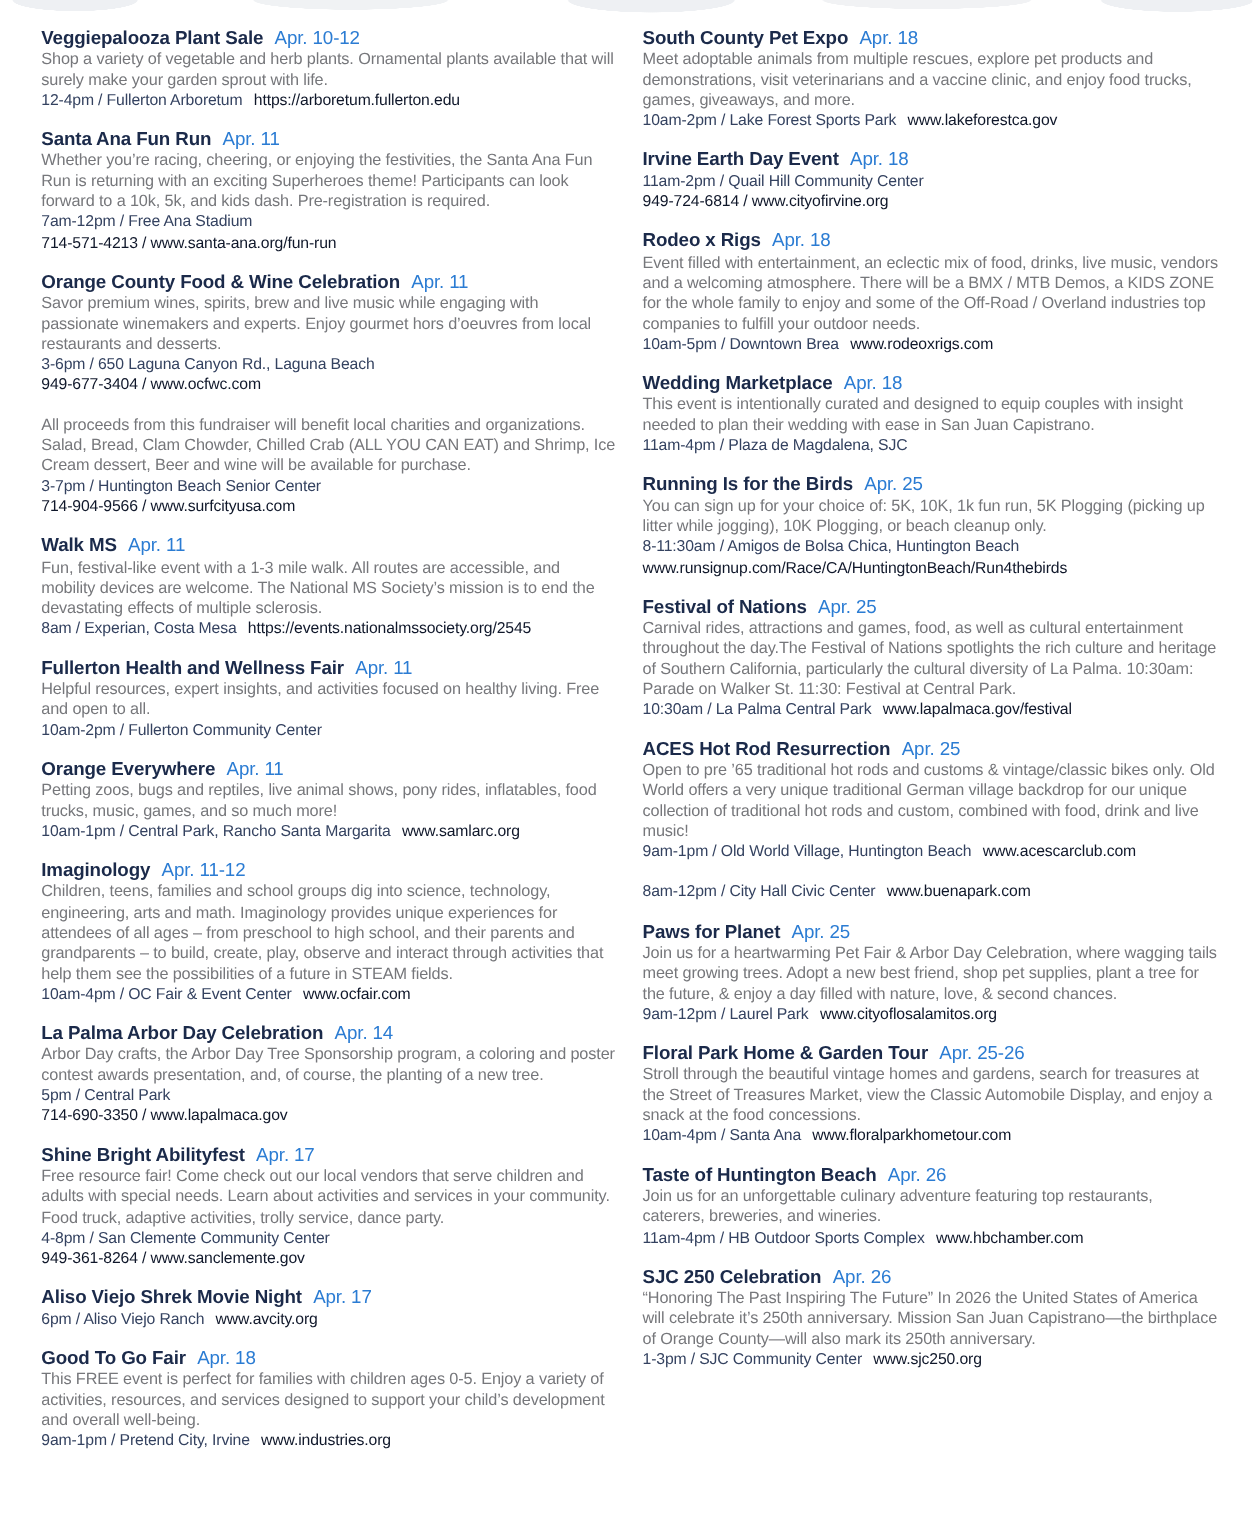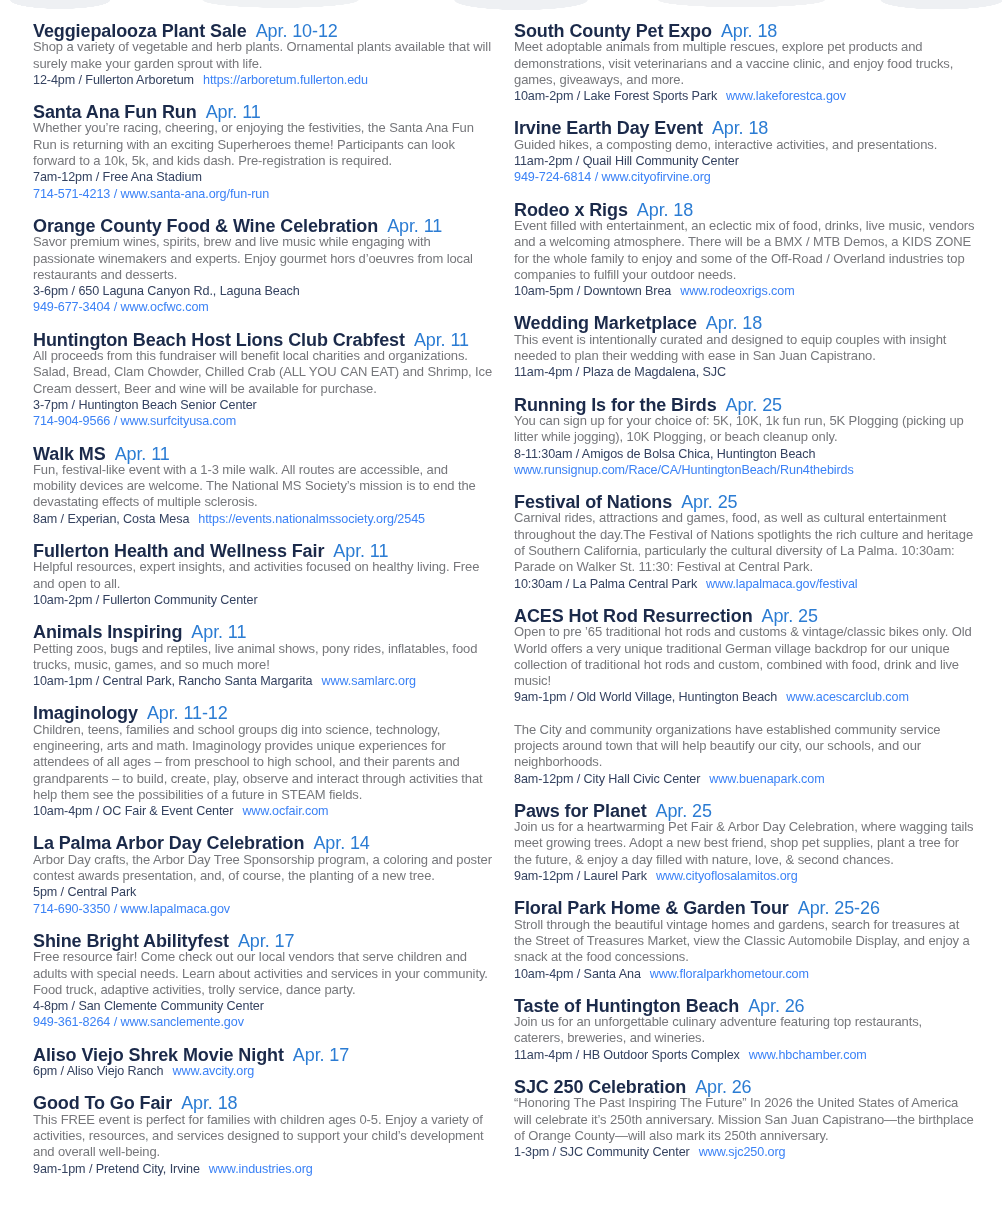--- a/index.html
+++ b/index.html
@@ -35,21 +35,21 @@
   }
   .column {
     flex: 1 1 0;
     min-width: 0;
   }
   .event {
     margin: 0 0 16px 0;
   }
   .event-header {
     margin: 0;
-    font-size: 18px;
+    font-size: 15px;
     line-height: 16.3px;
     font-weight: 700;
     color: #1b2a4a;
     letter-spacing: -0.1px;
   }
   .title { color: #1b2a4a; }
   .date {
     color: #2b7cd3;
     font-weight: 400;
     margin-left: 9px;
@@ -64,21 +64,21 @@
   .meta-line {
     margin: 0;
     font-size: 12.6px;
     line-height: 16.3px;
     letter-spacing: -0.1px;
   }
   .meta {
     color: #344260;
   }
   .link {
-    color: #3b82f6;
+    color: #0f172a;
     text-decoration: none;
     cursor: pointer;
   }
   .inline-link {
     margin-left: 9px;
   }
 </style>
 </head>
 <body>
 
@@ -98,37 +98,36 @@
           <p class="meta-line"><span class="meta">7am-12pm / Free Ana Stadium</span></p>
           <p class="meta-line"><a class="link" href="#">714-571-4213 / www.santa-ana.org/fun-run</a></p>
         </article>
         <article class="event">
           <h3 class="event-header"><span class="title">Orange County Food &amp; Wine Celebration</span><span class="date">Apr. 11</span></h3>
           <p class="desc">Savor premium wines, spirits, brew and live music while engaging with passionate winemakers and experts. Enjoy gourmet hors d’oeuvres from local restaurants and desserts.</p>
           <p class="meta-line"><span class="meta">3-6pm / 650 Laguna Canyon Rd., Laguna Beach</span></p>
           <p class="meta-line"><a class="link" href="#">949-677-3404 / www.ocfwc.com</a></p>
         </article>
         <article class="event">
-          <h3 class="event-header"><span class="title">Huntington Beach Host Lions Club Crabfest</span><span class="date">Apr. 11</span></h3>
           <p class="desc">All proceeds from this fundraiser will benefit local charities and organizations. Salad, Bread, Clam Chowder, Chilled Crab (ALL YOU CAN EAT) and Shrimp, Ice Cream dessert, Beer and wine will be available for purchase.</p>
           <p class="meta-line"><span class="meta">3-7pm / Huntington Beach Senior Center</span></p>
           <p class="meta-line"><a class="link" href="#">714-904-9566 / www.surfcityusa.com</a></p>
         </article>
         <article class="event">
           <h3 class="event-header"><span class="title">Walk MS</span><span class="date">Apr. 11</span></h3>
           <p class="desc">Fun, festival-like event with a 1-3 mile walk. All routes are accessible, and mobility devices are welcome. The National MS Society’s mission is to end the devastating effects of multiple sclerosis.</p>
           <p class="meta-line"><span class="meta">8am / Experian, Costa Mesa</span><a class="link inline-link" href="#">https://events.nationalmssociety.org/2545</a></p>
         </article>
         <article class="event">
           <h3 class="event-header"><span class="title">Fullerton Health and Wellness Fair</span><span class="date">Apr. 11</span></h3>
           <p class="desc">Helpful resources, expert insights, and activities focused on healthy living. Free and open to all.</p>
           <p class="meta-line"><span class="meta">10am-2pm / Fullerton Community Center</span></p>
         </article>
         <article class="event">
-          <h3 class="event-header"><span class="title">Animals Inspiring</span><span class="date">Apr. 11</span></h3>
+          <h3 class="event-header"><span class="title">Orange Everywhere</span><span class="date">Apr. 11</span></h3>
           <p class="desc">Petting zoos, bugs and reptiles, live animal shows, pony rides, inflatables, food trucks, music, games, and so much more!</p>
           <p class="meta-line"><span class="meta">10am-1pm / Central Park, Rancho Santa Margarita</span><a class="link inline-link" href="#">www.samlarc.org</a></p>
         </article>
         <article class="event">
           <h3 class="event-header"><span class="title">Imaginology</span><span class="date">Apr. 11-12</span></h3>
           <p class="desc">Children, teens, families and school groups dig into science, technology, engineering, arts and math. Imaginology provides unique experiences for attendees of all ages – from preschool to high school, and their parents and grandparents – to build, create, play, observe and interact through activities that help them see the possibilities of a future in STEAM fields.</p>
           <p class="meta-line"><span class="meta">10am-4pm / OC Fair &amp; Event Center</span><a class="link inline-link" href="#">www.ocfair.com</a></p>
         </article>
         <article class="event">
           <h3 class="event-header"><span class="title">La Palma Arbor Day Celebration</span><span class="date">Apr. 14</span></h3>
@@ -153,21 +152,20 @@
         </article>
       </div>
     <div class="column">
         <article class="event">
           <h3 class="event-header"><span class="title">South County Pet Expo</span><span class="date">Apr. 18</span></h3>
           <p class="desc">Meet adoptable animals from multiple rescues, explore pet products and demonstrations, visit veterinarians and a vaccine clinic, and enjoy food trucks, games, giveaways, and more.</p>
           <p class="meta-line"><span class="meta">10am-2pm / Lake Forest Sports Park</span><a class="link inline-link" href="#">www.lakeforestca.gov</a></p>
         </article>
         <article class="event">
           <h3 class="event-header"><span class="title">Irvine Earth Day Event</span><span class="date">Apr. 18</span></h3>
-          <p class="desc">Guided hikes, a composting demo, interactive activities, and presentations.</p>
           <p class="meta-line"><span class="meta">11am-2pm / Quail Hill Community Center</span></p>
           <p class="meta-line"><a class="link" href="#">949-724-6814 / www.cityofirvine.org</a></p>
         </article>
         <article class="event">
           <h3 class="event-header"><span class="title">Rodeo x Rigs</span><span class="date">Apr. 18</span></h3>
           <p class="desc">Event filled with entertainment, an eclectic mix of food, drinks, live music, vendors and a welcoming atmosphere. There will be a BMX / MTB Demos, a KIDS ZONE for the whole family to enjoy and some of the Off-Road / Overland industries top companies to fulfill your outdoor needs.</p>
           <p class="meta-line"><span class="meta">10am-5pm / Downtown Brea</span><a class="link inline-link" href="#">www.rodeoxrigs.com</a></p>
         </article>
         <article class="event">
           <h3 class="event-header"><span class="title">Wedding Marketplace</span><span class="date">Apr. 18</span></h3>
@@ -184,21 +182,20 @@
           <h3 class="event-header"><span class="title">Festival of Nations</span><span class="date">Apr. 25</span></h3>
           <p class="desc">Carnival rides, attractions and games, food, as well as cultural entertainment throughout the day.The Festival of Nations spotlights the rich culture and heritage of Southern California, particularly the cultural diversity of La Palma. 10:30am: Parade on Walker St. 11:30: Festival at Central Park.</p>
           <p class="meta-line"><span class="meta">10:30am / La Palma Central Park</span><a class="link inline-link" href="#">www.lapalmaca.gov/festival</a></p>
         </article>
         <article class="event">
           <h3 class="event-header"><span class="title">ACES Hot Rod Resurrection</span><span class="date">Apr. 25</span></h3>
           <p class="desc">Open to pre ’65 traditional hot rods and customs &amp; vintage/classic bikes only. Old World offers a very unique traditional German village backdrop for our unique collection of traditional hot rods and custom, combined with food, drink and live music!</p>
           <p class="meta-line"><span class="meta">9am-1pm / Old World Village, Huntington Beach</span><a class="link inline-link" href="#">www.acescarclub.com</a></p>
         </article>
         <article class="event">
-          <p class="desc">The City and community organizations have established community service projects around town that will help beautify our city, our schools, and our neighborhoods.</p>
           <p class="meta-line"><span class="meta">8am-12pm / City Hall Civic Center</span><a class="link inline-link" href="#">www.buenapark.com</a></p>
         </article>
         <article class="event">
           <h3 class="event-header"><span class="title">Paws for Planet</span><span class="date">Apr. 25</span></h3>
           <p class="desc">Join us for a heartwarming Pet Fair &amp; Arbor Day Celebration, where wagging tails meet growing trees. Adopt a new best friend, shop pet supplies, plant a tree for the future, &amp; enjoy a day filled with nature, love, &amp; second chances.</p>
           <p class="meta-line"><span class="meta">9am-12pm / Laurel Park</span><a class="link inline-link" href="#">www.cityoflosalamitos.org</a></p>
         </article>
         <article class="event">
           <h3 class="event-header"><span class="title">Floral Park Home &amp; Garden Tour</span><span class="date">Apr. 25-26</span></h3>
           <p class="desc">Stroll through the beautiful vintage homes and gardens, search for treasures at the Street of Treasures Market, view the Classic Automobile Display, and enjoy a snack at the food concessions.</p>

